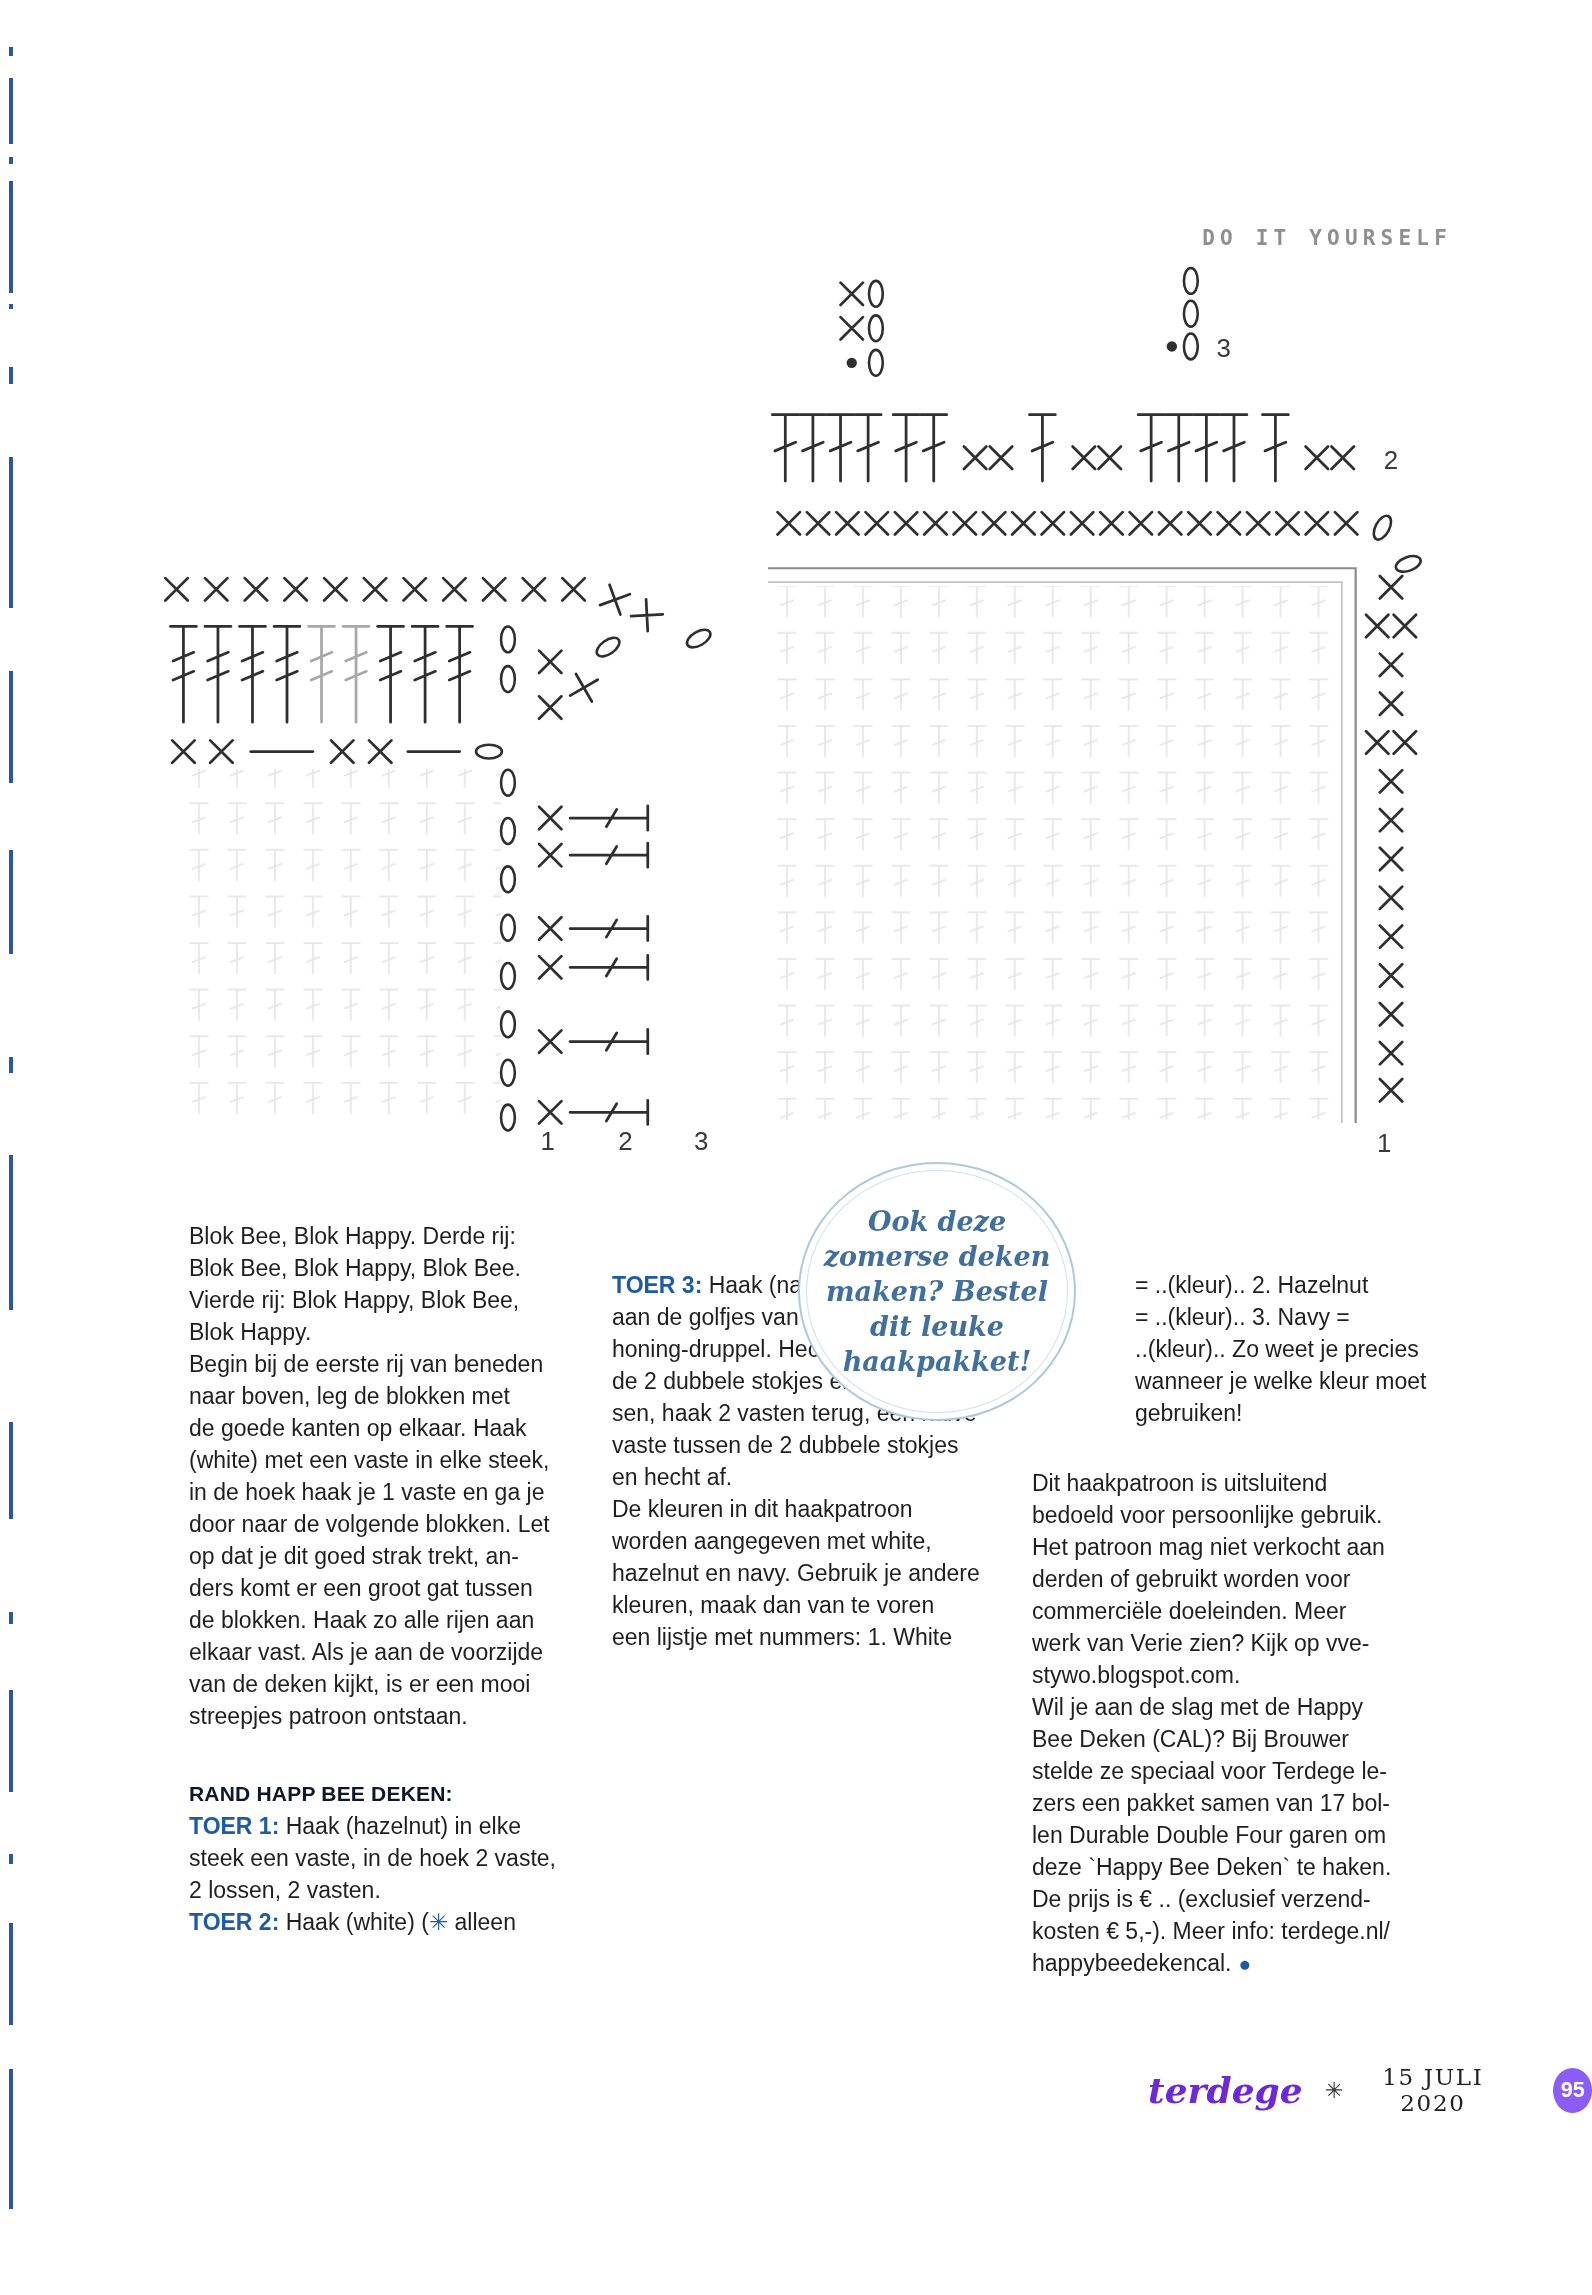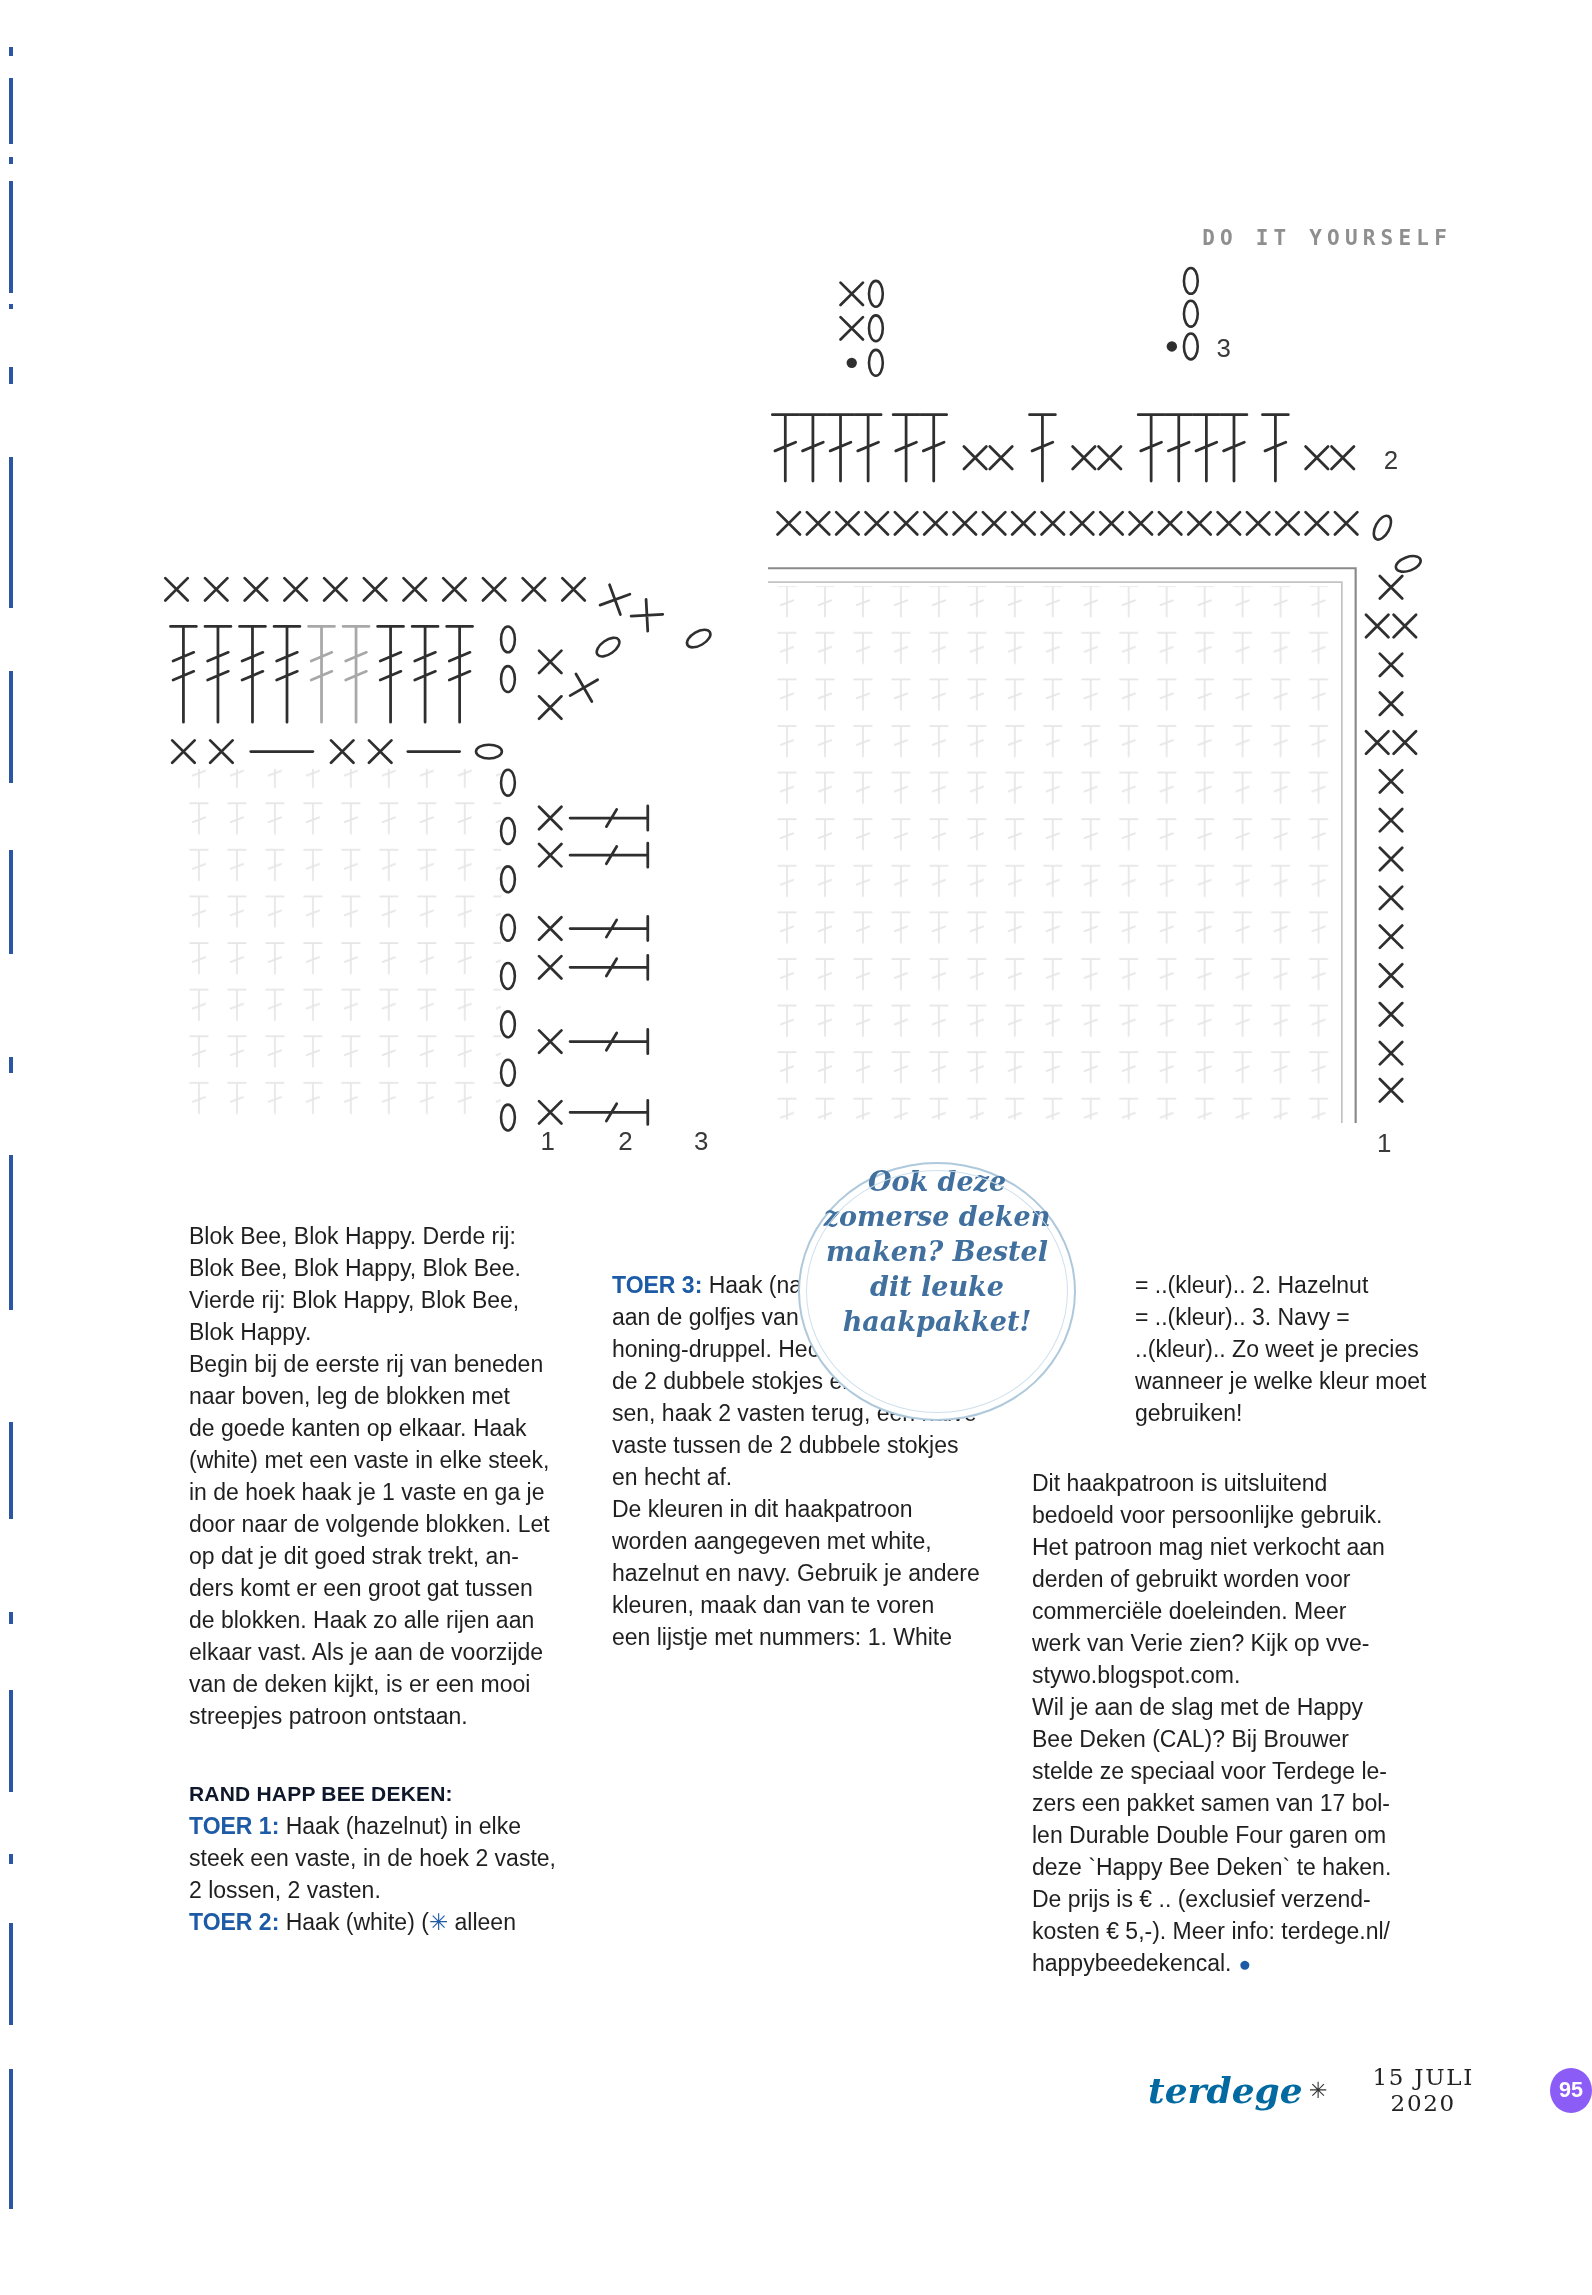--- a/index.html
+++ b/index.html
@@ -26,21 +26,21 @@
   #diag-left  { left:142px; top:565px; }
   svg.diag .dlabel {
     font-family:"Liberation Sans", sans-serif; font-size:30px; fill:#3a3a3a;
   }
   svg.diag use.gray { color:#a8a8a8; }
 
   
   .badge {
     position:absolute; left:798px; top:1162px; width:278px; height:259px;
     background:#ffffff; border:2.2px solid #aec9dc; border-radius:50%;
-    display:flex; align-items:flex-start; justify-content:center; z-index:5;
+    display:flex; align-items:center; justify-content:center; z-index:5;
   }
   .badge::before {
     content:""; position:absolute; inset:6px; border-radius:50%;
     border:1.3px solid #cfe0ec;
   }
   .badge p {
     font-family:"DejaVu Serif", serif; font-style:italic; font-weight:bold;
     font-size:27px; line-height:35px; color:#41709f; text-align:center;
     white-space:pre-line;
   }
@@ -57,21 +57,21 @@
     letter-spacing:0.2px;
   }
   .col strong.toer { color:#1d5ba6; }
   .star { color:#1d5ba6; }
   .end-dot { color:#1d5ba6; font-size:21px; margin-left:7px; }
 
   
   .footer { position:absolute; left:1148px; top:2064px; display:flex; align-items:center; }
   .footer .logo {
     font-family:"DejaVu Serif", serif; font-style:italic; font-weight:bold;
-    font-size:36px; color:#0369a1; margin-right:6px;text-align:right;
+    font-size:36px; color:#6d28d9; margin-right:22px;text-align:right;
   }
   .footer .fstar { font-size:22.4px; color:#333333; margin-right:14px; }
   .footer .fdate {
     font-family:"DejaVu Serif", serif; font-size:23px; letter-spacing:1.7px; color:#222222;text-align:center;
   }
   .footer .pagenum {
     width:45px; height:45px; border-radius:50%; background:#8b5cf6; color:#ffffff;
     font-size:21.6px; font-weight:bold; display:flex; align-items:center; justify-content:center;
     margin-left:45px;
   }

